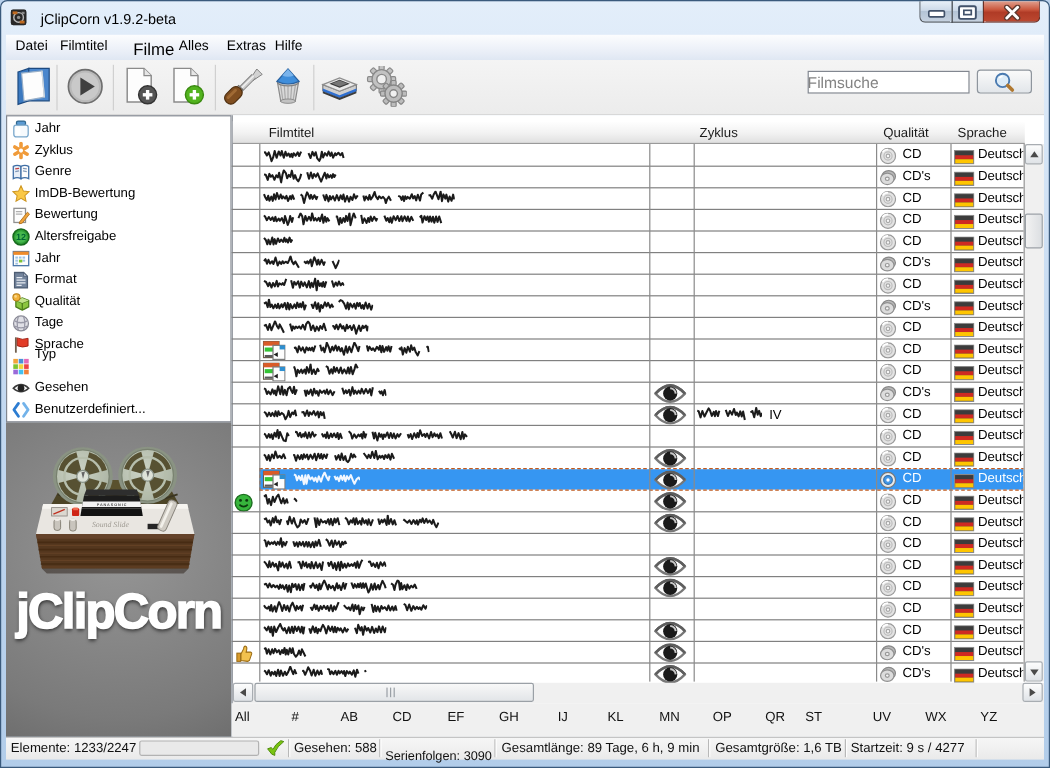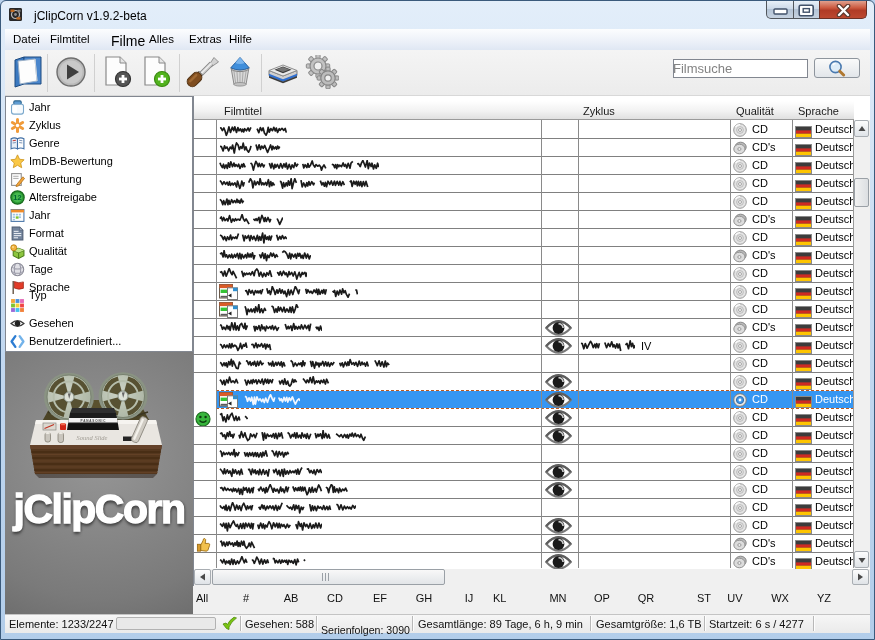--- a/index.html
+++ b/index.html
@@ -909,40 +909,40 @@
 <div class="abs" style="left:328px;top:573px;width:1px;height:8px;background:#9aa0a6"></div>
 
 <div class="abs" style="left:193px;top:586px;width:677px;height:28px;background:#f0f0f0"></div>
 <div style="position:absolute;left:182px;top:592px;width:40px;text-align:center;font-size:11px;color:#111">All</div>
 <div style="position:absolute;left:226px;top:592px;width:40px;text-align:center;font-size:11px;color:#111">#</div>
 <div style="position:absolute;left:271px;top:592px;width:40px;text-align:center;font-size:11px;color:#111">AB</div>
 <div style="position:absolute;left:315px;top:592px;width:40px;text-align:center;font-size:11px;color:#111">CD</div>
 <div style="position:absolute;left:360px;top:592px;width:40px;text-align:center;font-size:11px;color:#111">EF</div>
 <div style="position:absolute;left:404px;top:592px;width:40px;text-align:center;font-size:11px;color:#111">GH</div>
 <div style="position:absolute;left:449px;top:592px;width:40px;text-align:center;font-size:11px;color:#111">IJ</div>
-<div style="position:absolute;left:493px;top:592px;width:40px;font-size:11px;color:#111">KL</div>
+<div style="position:absolute;left:493px;top:592px;width:40px;text-align:center;font-size:11px;color:#111">KL</div>
 <div style="position:absolute;left:538px;top:592px;width:40px;text-align:center;font-size:11px;color:#111">MN</div>
 <div style="position:absolute;left:582px;top:592px;width:40px;text-align:center;font-size:11px;color:#111">OP</div>
 <div style="position:absolute;left:626px;top:592px;width:40px;text-align:center;font-size:11px;color:#111">QR</div>
-<div style="position:absolute;left:671px;top:592px;width:40px;text-align:right;font-size:11px;color:#111">ST</div>
+<div style="position:absolute;left:671px;top:592px;width:40px;text-align:left;font-size:11px;color:#111">ST</div>
 <div style="position:absolute;left:715px;top:592px;width:40px;text-align:center;font-size:11px;color:#111">UV</div>
 <div style="position:absolute;left:760px;top:592px;width:40px;text-align:center;font-size:11px;color:#111">WX</div>
 <div style="position:absolute;left:804px;top:592px;width:40px;text-align:center;font-size:11px;color:#111">YZ</div>
 
 <div class="abs" style="left:5px;top:614px;width:865px;height:19px;background:linear-gradient(#f6f6f6,#eaeaea);border-top:1px solid #c4c4c4"></div>
 <div class="abs" style="left:9px;top:618px;font-size:11px;color:#111">Elemente: 1233/2247</div>
 <div class="abs" style="left:116px;top:617px;width:100px;height:13px;background:#e9e9e9;border:1px solid #b2b2b2;border-radius:2px"></div>
 <div class="abs" style="left:221px;top:616px"><svg width="17" height="15" viewBox="0 0 17 15">
 <path d="M2,8 L5.5,12.5 L8,13.5 L8,11 Q10,6 15.5,2 L13,1.2 Q8,4.5 6.5,8.5 L5,7Z" fill="#79c411" stroke="#4e8a0a" stroke-width=".8"></path>
 </svg></div>
 <div class="abs" style="left:245px;top:618px;font-size:11px;color:#111">Gesehen: 588</div>
 <div class="abs" style="left:321px;top:624px;font-size:10.6px;color:#111">Serienfolgen: 3090</div>
 <div class="abs" style="left:418px;top:618px;font-size:11px;color:#111">Gesamtlänge: 89 Tage, 6 h, 9 min</div>
 <div class="abs" style="left:596px;top:618px;font-size:11px;color:#111">Gesamtgröße: 1,6 TB</div>
-<div class="abs" style="left:709px;top:618px;font-size:11px;color:#111">Startzeit: 6 s / 4277</div>
+<div class="abs" style="left:709px;top:618px;font-size:11px;color:#111">Startzeit: 9 s / 4277</div>
 <div class="abs" style="left:240px;top:616px;width:1px;height:15px;background:#b8b8b8"></div>
 <div class="abs" style="left:241px;top:616px;width:1px;height:15px;background:#fdfdfd"></div>
 <div class="abs" style="left:316px;top:616px;width:1px;height:15px;background:#b8b8b8"></div>
 <div class="abs" style="left:317px;top:616px;width:1px;height:15px;background:#fdfdfd"></div>
 <div class="abs" style="left:412px;top:616px;width:1px;height:15px;background:#b8b8b8"></div>
 <div class="abs" style="left:413px;top:616px;width:1px;height:15px;background:#fdfdfd"></div>
 <div class="abs" style="left:590px;top:616px;width:1px;height:15px;background:#b8b8b8"></div>
 <div class="abs" style="left:591px;top:616px;width:1px;height:15px;background:#fdfdfd"></div>
 <div class="abs" style="left:704px;top:616px;width:1px;height:15px;background:#b8b8b8"></div>
 <div class="abs" style="left:705px;top:616px;width:1px;height:15px;background:#fdfdfd"></div>

